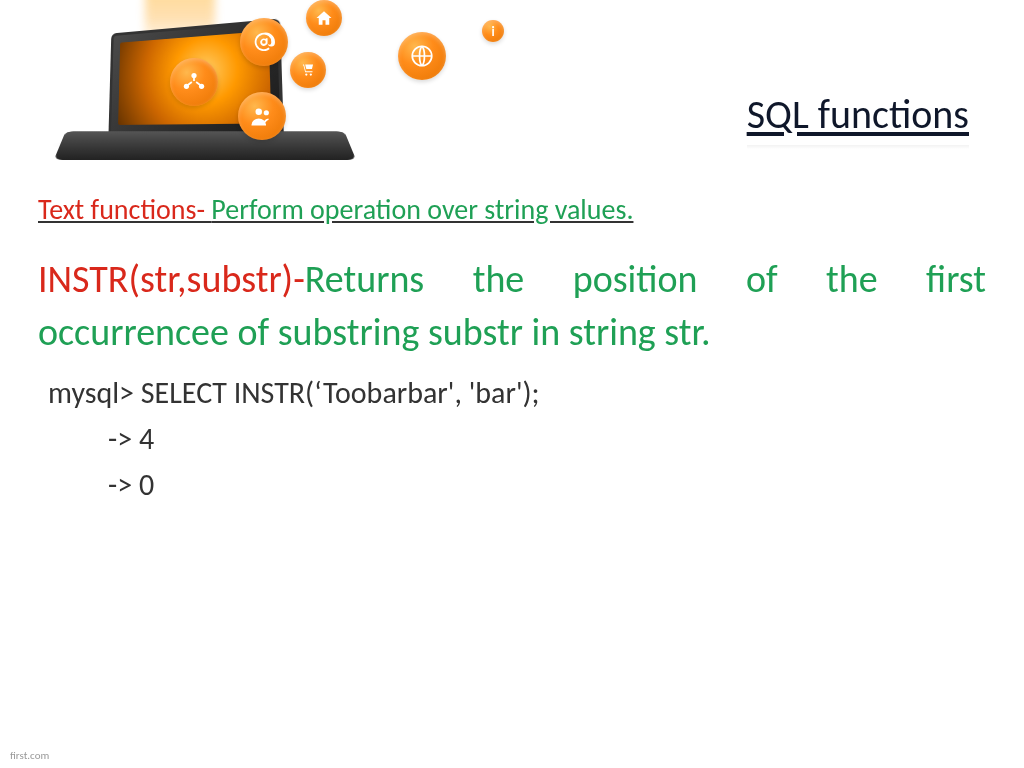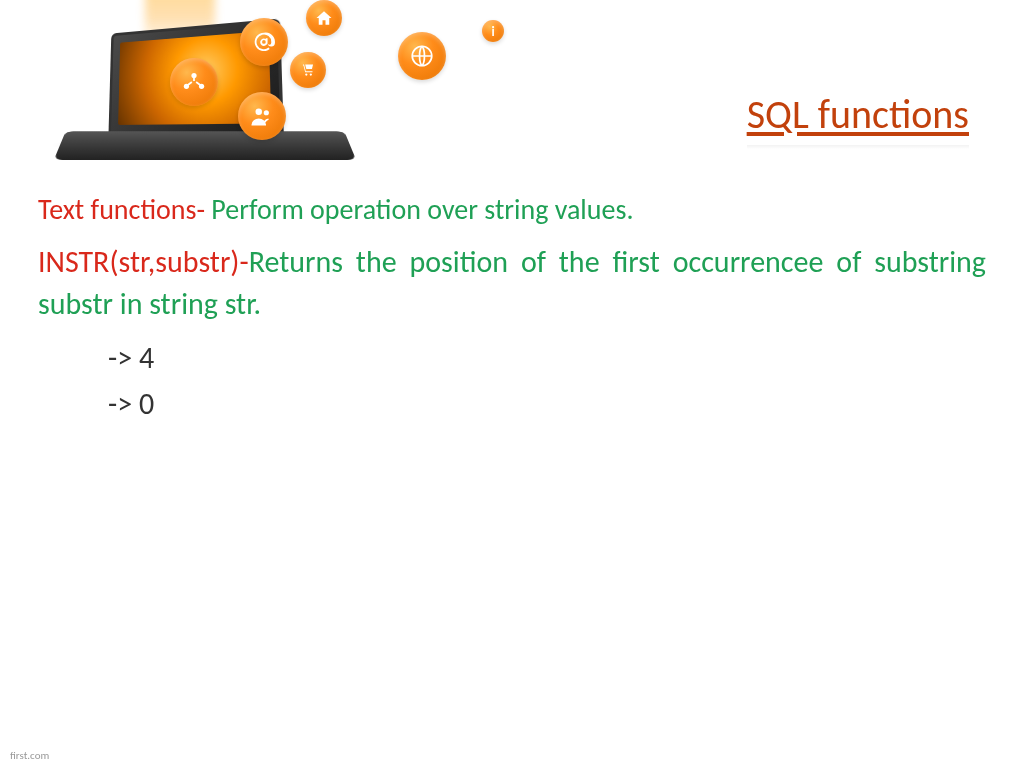--- a/index.html
+++ b/index.html
@@ -85,21 +85,21 @@
     height: 80px;
     background: linear-gradient(180deg, rgba(255,204,102,0.8) 0%, rgba(255,153,0,0.3) 60%, rgba(255,153,0,0) 100%);
     filter: blur(4px);
   }
 
   .slide-title {
     position: absolute;
     top: 90px;
     right: 55px;
     font-size: 40px;
-    color: #c2410c;
+    color: #0f172a;
     text-decoration: underline;
     text-underline-offset: 4px;
     padding-bottom: 4px;
   }
   .slide-title::after{
     content:"";
     position:absolute;
     left:0; right:0; bottom:-6px;
     height:4px;
     background: linear-gradient(180deg, rgba(0,0,0,0.05), rgba(0,0,0,0));
@@ -107,24 +107,24 @@
 
   .content {
     position: absolute;
     top: 190px;
     left: 38px;
     right: 38px;
     font-size: 28px;
     line-height: 1.4;
     color: #333;
   }
-  .line1 { margin-bottom: 12px; }
+  .line1 { margin-bottom: 24px; text-decoration: underline; }
   .red   { color: #d9281b; }
   .green { color: #1fa055; }
-  .line2 { text-align: justify; margin-bottom: 12px; font-size: 30px; }
+  .line2 { text-align: justify; margin-bottom: 12px; font-size: 38px; }
   .code  { color: #333; font-size: 30px; margin-bottom: 4px; }
   .indent1 { padding-left: 10px; }
   .indent2 { padding-left: 70px; }
 
   .footer {
     position: absolute;
     bottom: 6px;
     left: 10px;
     font-size: 11px;
     color: #999;
@@ -186,17 +186,18 @@
 
 <div class="content">
   <div class="line1">
     <span class="red">Text functions- </span><span class="green">Perform operation over string values.</span>
   </div>
 
   <div class="line2">
     <span class="red">INSTR(str,substr)-</span><span class="green">Returns the position of the first occurrencee of substring substr in string str.</span>
   </div>
 
+  <div class="code indent1">mysql&gt; SELECT INSTR(‘Toobarbar', 'bar');</div>
   <div class="code indent2">-&gt; 4</div>
   <div class="code indent2">-&gt; 0</div>
 </div>
 
 <div class="footer">first.com</div>
 
 </body></html>

